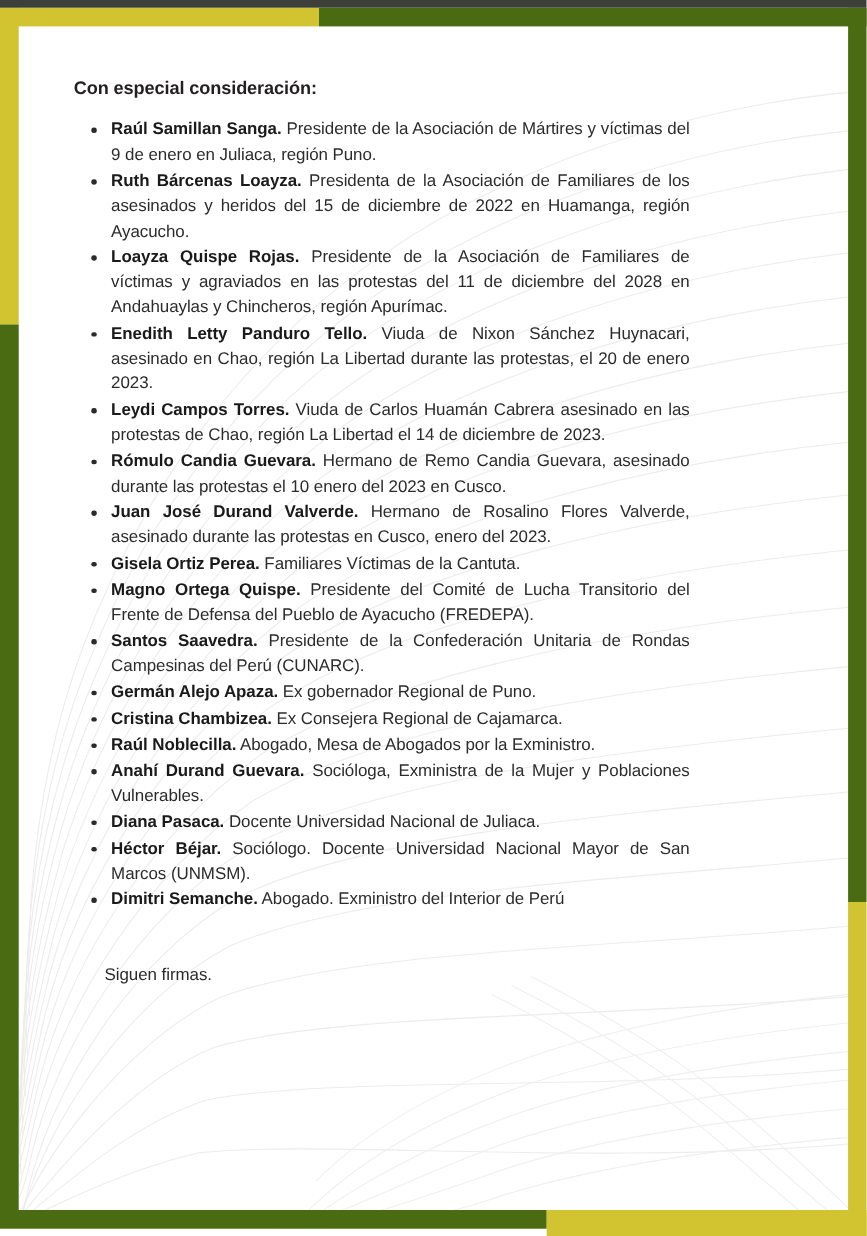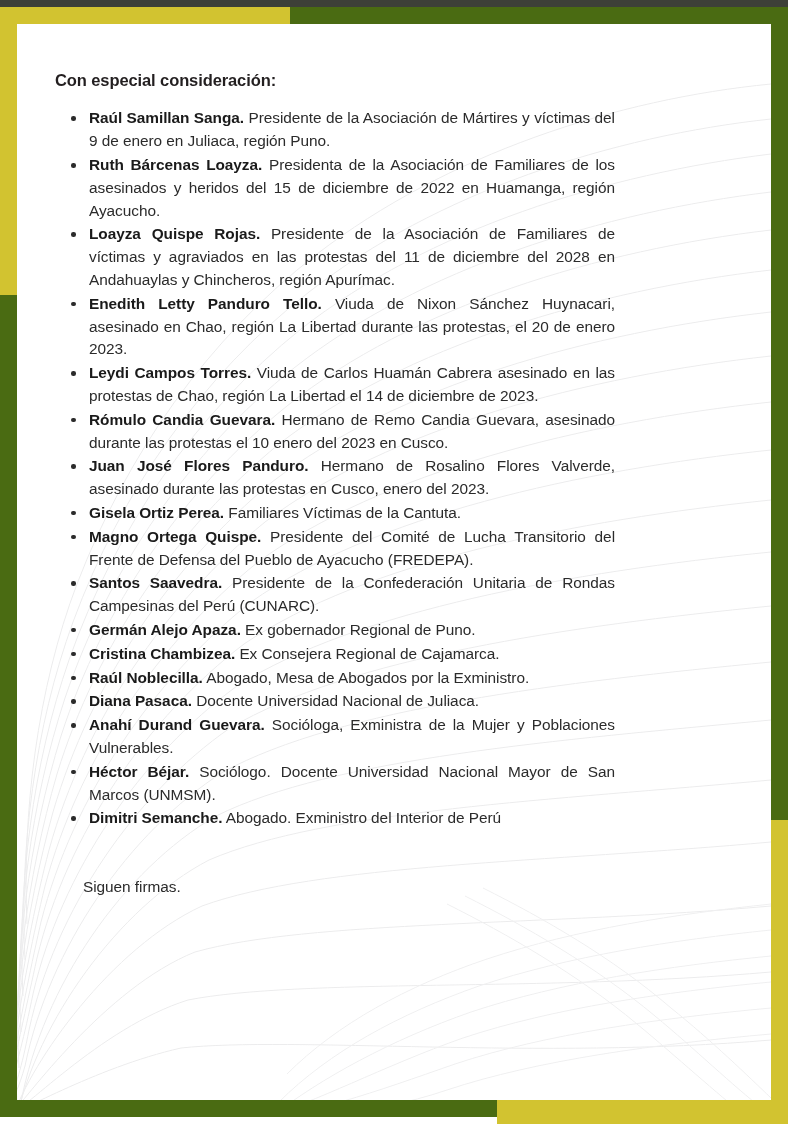--- a/index.html
+++ b/index.html
@@ -121,21 +121,21 @@
     height: 1093px;
     z-index: 1;
     pointer-events: none;
     opacity: 0.85;
   }
 
   
   .content {
     position: absolute;
     top: 24px;
-    left: 17px;
+    left: 29px;
     width: 640px;
     height: 1093px;
     background: transparent;
     z-index: 3;
     box-sizing: border-box;
     padding: 46px 38px 0 38px;
   }
 
   .doc-heading {
     font-size: 16.5px;
@@ -268,21 +268,21 @@
       </li>
       <li class="signatory-item">
         <span class="signatory-name">Leydi Campos Torres.</span>
         <span class="signatory-desc">Viuda de Carlos Huamán Cabrera asesinado en las protestas de Chao, región La Libertad el 14 de diciembre de 2023.</span>
       </li>
       <li class="signatory-item">
         <span class="signatory-name">Rómulo Candia Guevara.</span>
         <span class="signatory-desc">Hermano de Remo Candia Guevara, asesinado durante las protestas el 10 enero del 2023 en Cusco.</span>
       </li>
       <li class="signatory-item">
-        <span class="signatory-name">Juan José Flores Panduro.</span>
+        <span class="signatory-name">Juan José Durand Valverde.</span>
         <span class="signatory-desc">Hermano de Rosalino Flores Valverde, asesinado durante las protestas en Cusco, enero del 2023.</span>
       </li>
       <li class="signatory-item">
         <span class="signatory-name">Gisela Ortiz Perea.</span>
         <span class="signatory-desc">Familiares Víctimas de la Cantuta.</span>
       </li>
       <li class="signatory-item">
         <span class="signatory-name">Magno Ortega Quispe.</span>
         <span class="signatory-desc">Presidente del Comité de Lucha Transitorio del Frente de Defensa del Pueblo de Ayacucho (FREDEPA).</span>
       </li>
@@ -296,28 +296,28 @@
       </li>
       <li class="signatory-item">
         <span class="signatory-name">Cristina Chambizea.</span>
         <span class="signatory-desc">Ex Consejera Regional de Cajamarca.</span>
       </li>
       <li class="signatory-item">
         <span class="signatory-name">Raúl Noblecilla.</span>
         <span class="signatory-desc">Abogado, Mesa de Abogados por la Exministro.</span>
       </li>
       <li class="signatory-item">
+        <span class="signatory-name">Anahí Durand Guevara.</span>
+        <span class="signatory-desc">Socióloga, Exministra de la Mujer y Poblaciones Vulnerables.</span>
+      </li>
+      <li class="signatory-item">
         <span class="signatory-name">Diana Pasaca.</span>
         <span class="signatory-desc">Docente Universidad Nacional de Juliaca.</span>
       </li>
       <li class="signatory-item">
-        <span class="signatory-name">Anahí Durand Guevara.</span>
-        <span class="signatory-desc">Socióloga, Exministra de la Mujer y Poblaciones Vulnerables.</span>
-      </li>
-      <li class="signatory-item">
         <span class="signatory-name">Héctor Béjar.</span>
         <span class="signatory-desc">Sociólogo. Docente Universidad Nacional Mayor de San Marcos (UNMSM).</span>
       </li>
       <li class="signatory-item">
         <span class="signatory-name">Dimitri Semanche.</span>
         <span class="signatory-desc">Abogado. Exministro del Interior de Perú</span>
       </li>
     </ul>
 
     <p class="closing-text">Siguen firmas.</p>

